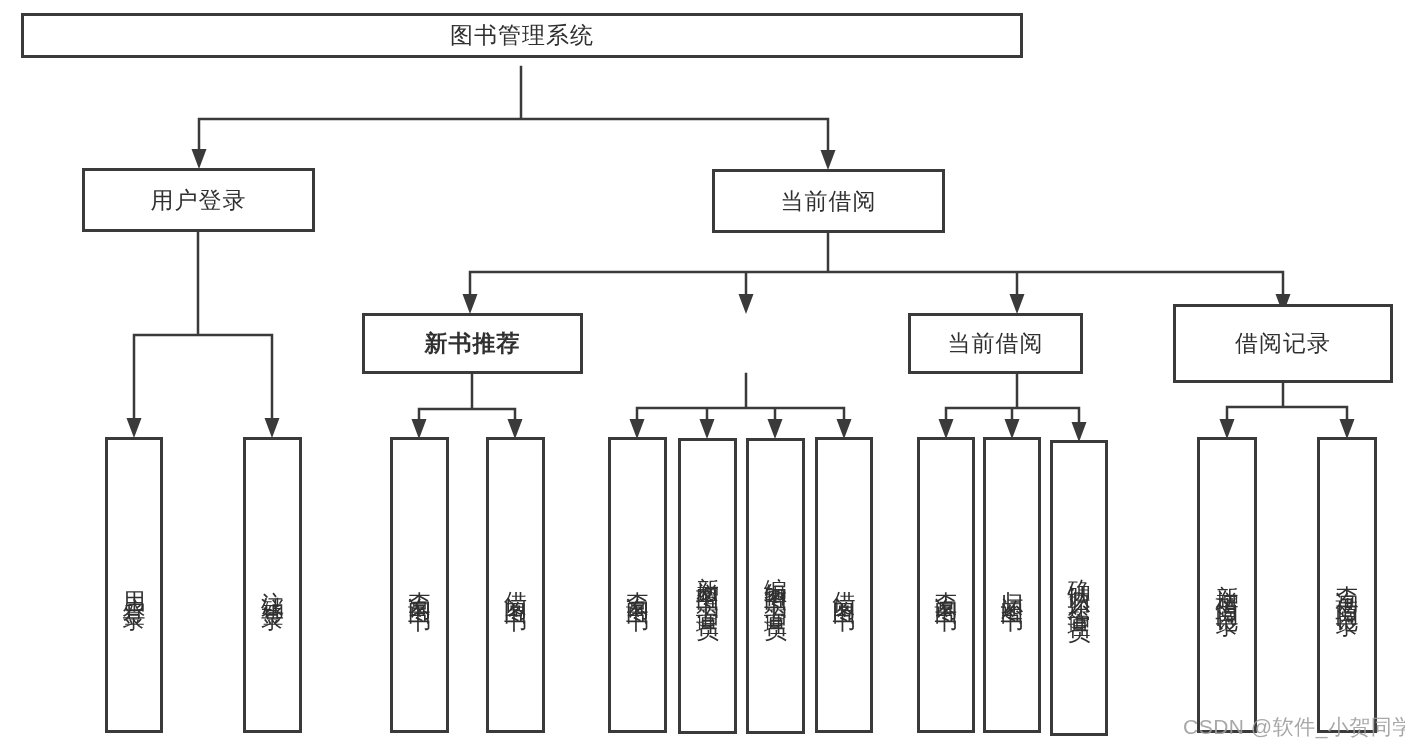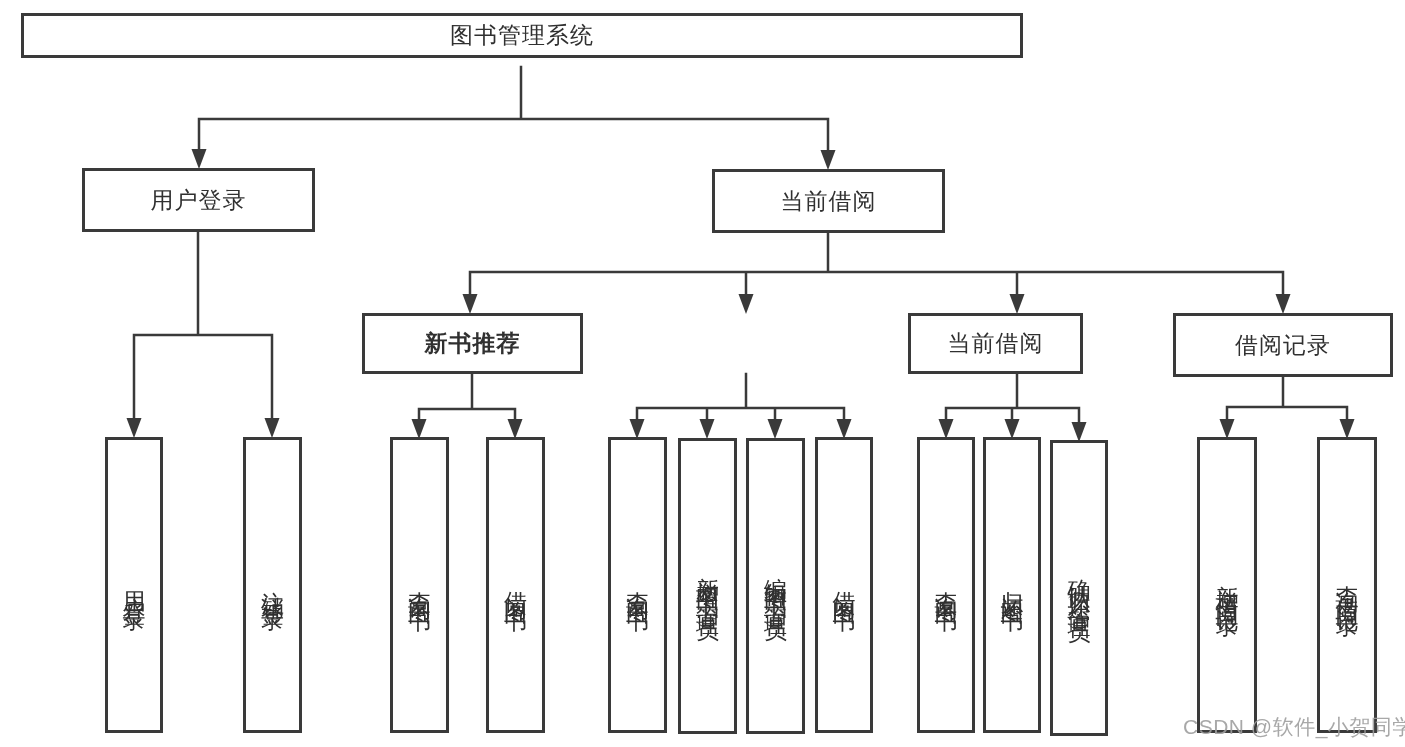--- a/index.html
+++ b/index.html
@@ -95,21 +95,21 @@
     </g>
   </svg>
 
   <div class="node" style="left:21px;top:13px;width:1002px;height:45px;">图书管理系统</div>
 
   <div class="node" style="left:82px;top:168px;width:233px;height:64px;">用户登录</div>
   <div class="node" style="left:712px;top:169px;width:233px;height:64px;">当前借阅</div>
 
   <div class="node" style="left:362px;top:313px;width:221px;height:61px;font-weight:bold;">新书推荐</div>
   <div class="node" style="left:908px;top:313px;width:175px;height:61px;">当前借阅</div>
-  <div class="node" style="left:1173px;top:313px;width:220px;height:64px;">借阅记录</div>
+  <div class="node" style="left:1173px;top:304px;width:220px;height:79px;">借阅记录</div>
 
   <div class="node leaf" style="left:105px;top:437px;width:58px;height:296px;">用户登录</div>
   <div class="node leaf" style="left:243px;top:437px;width:59px;height:296px;">注销登录</div>
 
   <div class="node leaf" style="left:390px;top:437px;width:59px;height:296px;">查询图书</div>
   <div class="node leaf" style="left:486px;top:437px;width:59px;height:296px;">借阅图书</div>
 
   <div class="node leaf" style="left:608px;top:437px;width:59px;height:296px;">查询图书</div>
   <div class="node leaf" style="left:678px;top:438px;width:59px;height:296px;">新增图书（管理员）</div>
   <div class="node leaf" style="left:746px;top:438px;width:59px;height:296px;">编辑图书（管理员）</div>

